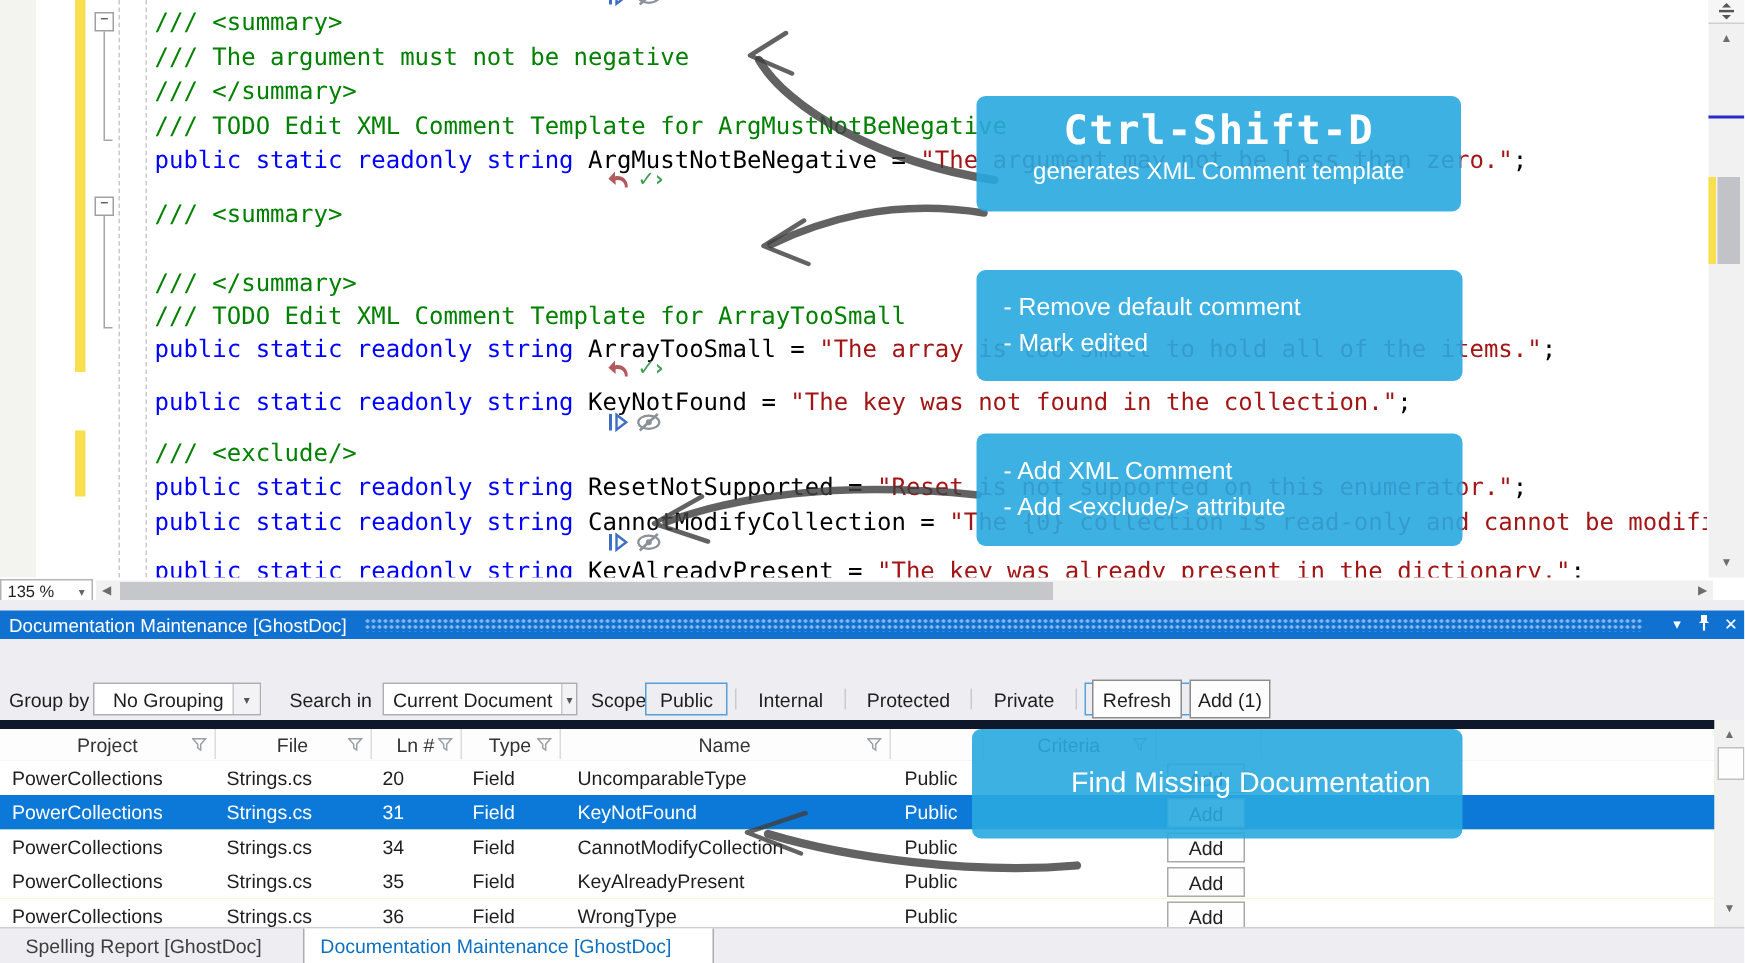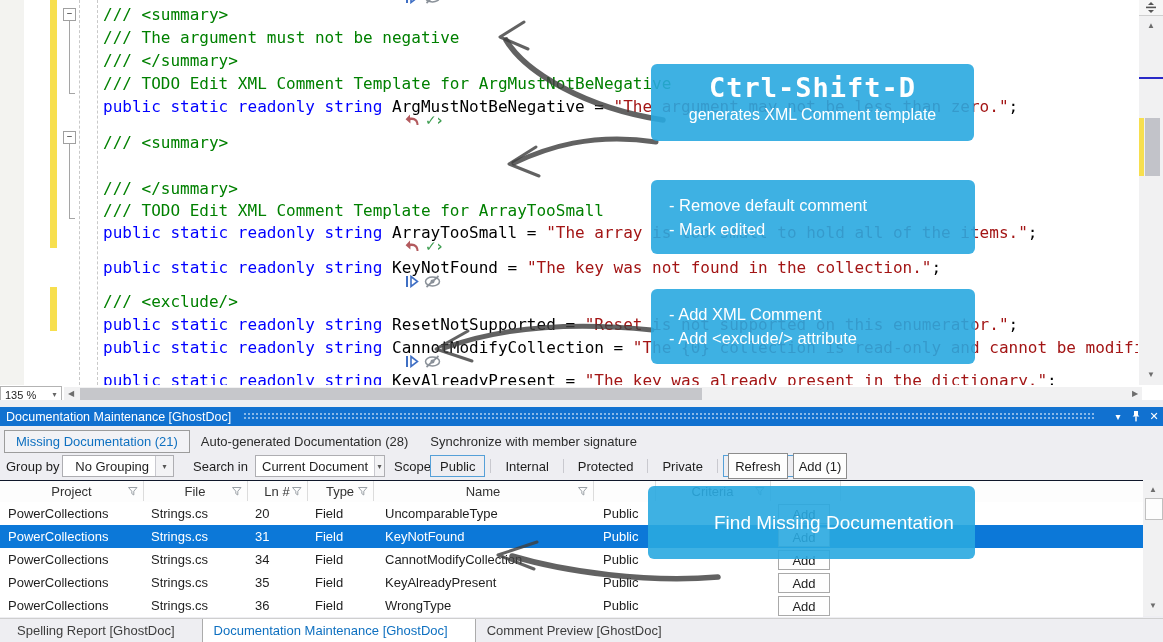--- a/index.html
+++ b/index.html
@@ -72,21 +72,21 @@
   .combo .dd{width:17px;height:100%;background:#f3f3f5;border-left:1px solid #c9c9cf;display:flex;
              align-items:center;justify-content:center;font-size:8px;color:#555;}
   #scope-group{position:absolute;left:430px;top:2px;height:22px;display:flex;align-items:center;}
   .scope-btn{padding:1px 9px;height:18px;display:flex;align-items:center;color:#1e1e1e;}
   .scope-btn.sel{border:1px solid #55a0d8;}
   .scope-sep{width:1px;height:14px;background:#c9c9cf;margin:0 5px;}
   .push-btn{position:absolute;top:0;height:24px;background:#fdfdfd;border:1px solid #8c8c8c;
             display:flex;align-items:center;justify-content:center;font-size:13px;}
 
   
-  #grid{position:absolute;left:0;top:80px;width:1143px;height:136px;background:#bef264;border-top:1px solid #0f172a;}
+  #grid{position:absolute;left:0;top:80px;width:1143px;height:136px;background:#bef264;border-top:6px solid #0f172a;}
   #grid-header{position:absolute;left:0;top:0;width:1143px;height:21px;background:#fdfdfd;border-bottom:1px solid #d8d8d8;}
   .hdr-cell{position:absolute;top:0;height:20px;font-size:13px;color:#333;display:flex;align-items:center;
             justify-content:center;border-right:1px solid #dcdcdc;}
   .hdr-funnel{position:absolute;top:6px;}
   .grid-row{position:absolute;left:0;width:1143px;height:23px;background:#fff;}
   .grid-row.sel{background:#0c78d8;color:#fff;}
   .cell{position:absolute;top:0;height:23px;line-height:23px;font-size:13px;white-space:nowrap;overflow:hidden;}
   .add-btn{position:absolute;top:2px;width:50px;height:18px;background:#fefefe;border:1px solid #a9a9a9;
            font-size:13px;display:flex;align-items:center;justify-content:center;color:#222;}
   #grid-vsb{position:absolute;left:1143px;top:80px;width:20px;height:136px;background:#f1f1f2;}
@@ -270,25 +270,20 @@
       <span class="tw-icon">▾</span>
       <span class="tw-icon">
         <svg width="10" height="12" viewBox="0 0 10 12">
             <path d="M3 1 H7 V5 L8.4 6.4 H1.6 L3 5 Z" fill="#fff"></path>
             <rect x="4.3" y="6.4" width="1.4" height="5" fill="#fff"></rect>
           </svg>
       </span>
       <span class="tw-icon" style="font-size:11px">✕</span>
     </div>
 
-    <div id="tw-tabs">
-        <div class="tw-tab active">Missing Documentation (21)</div>
-        <div class="tw-tab">Auto-generated Documentation (28)</div>
-        <div class="tw-tab">Synchronize with member signature</div>
-      </div>
 
     <div id="filter-row">
       <span class="flt-label" style="left:6px">Group by</span>
       <div class="combo" style="left:62px;width:110px">
         <span class="val">No Grouping</span>
         <span class="dd">▾</span>
       </div>
       <span class="flt-label" style="left:193px">Search in</span>
       <div class="combo" style="left:255px;width:128px">
         <span class="val">Current Document</span>
@@ -407,16 +402,15 @@
 
     <div id="grid-vsb">
       <div class="sb-arrow" style="left:0;top:3px">▲</div>
       <div id="grid-vsb-thumb"></div>
       <div class="sb-arrow" style="left:0;top:119px">▼</div>
     </div>
 
     <div id="bottom-tabs">
         <div class="b-tab">Spelling Report [GhostDoc]</div>
         <div class="b-tab active">Documentation Maintenance [GhostDoc]</div>
-        <div class="b-tab">Comment Preview [GhostDoc]</div>
       </div>
   </div>
 </div>
 
 </body></html>

